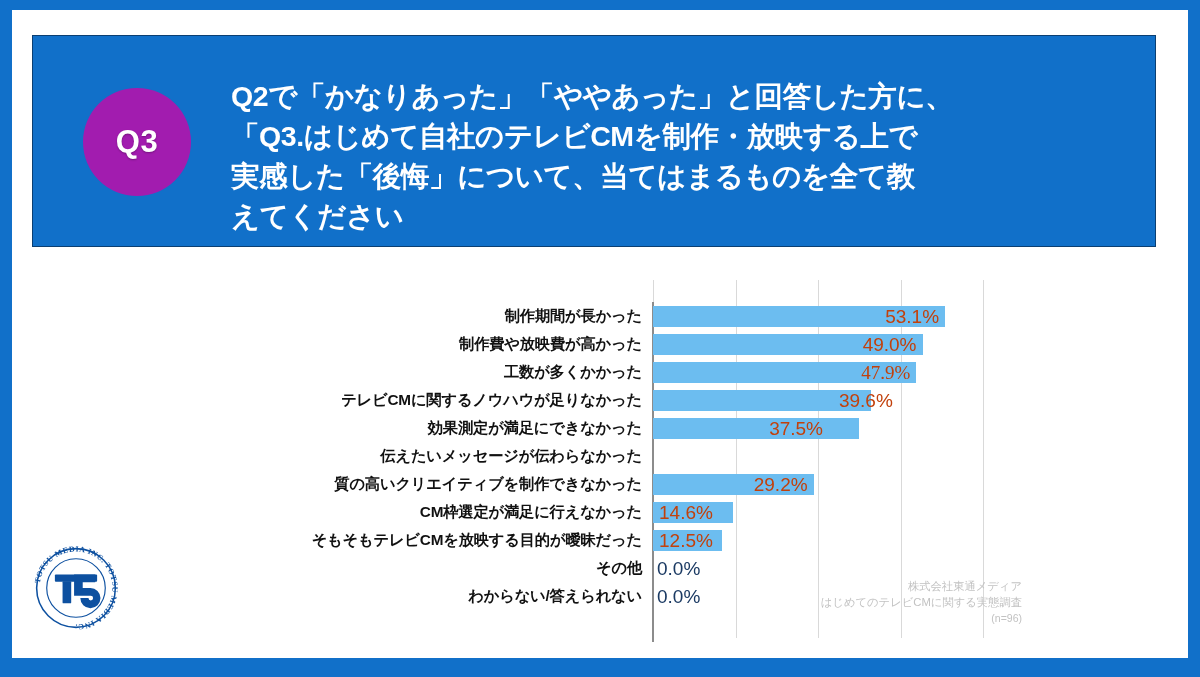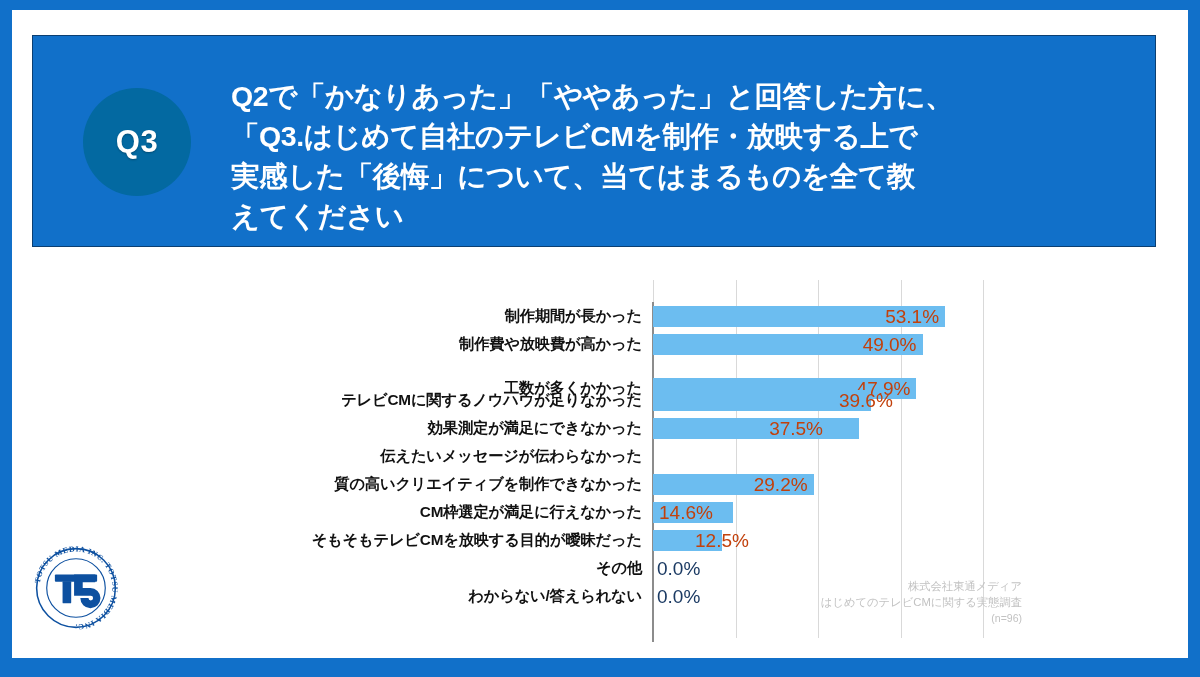--- a/index.html
+++ b/index.html
@@ -43,21 +43,21 @@
     border: 1.5px solid #0b3f72;
     box-sizing: border-box;
   }
   #q-badge {
     position: absolute;
     left: 50px;
     top: 52px;
     width: 108px;
     height: 108px;
     border-radius: 50%;
-    background: #0369a1;
+    background: #a21caf;
     color: #ffffff;
     display: flex;
     align-items: center;
     justify-content: center;
     font-size: 31px;
     font-weight: bold;
     letter-spacing: 0.5px;
     text-shadow: 0 1px 2px rgba(0,0,0,0.28);
   }
   #header-text {
@@ -218,21 +218,21 @@
                 <div class="val-inside" style="right: 6px;">53.1%</div>
               </div>
             </div>
             <div class="row" style="top: 50px;">
               <div class="cat-label">制作費や放映費が高かった</div>
               <div class="bar-wrap" style="width: 269.5px;">
                 <div class="bar" style="width: 269.5px;"></div>
                 <div class="val-inside" style="right: 6px;">49.0%</div>
               </div>
             </div>
-            <div class="row" style="top: 94px;">
+            <div class="row" style="top: 78px; font-family: Liberation Serif, serif;">
               <div class="cat-label">工数が多くかかった</div>
               <div class="bar-wrap" style="width: 263.45px;">
                 <div class="bar" style="width: 263.45px;"></div>
                 <div class="val-inside" style="right: 6px;">47.9%</div>
               </div>
             </div>
             <div class="row" style="top: 106px;">
               <div class="cat-label">テレビCMに関するノウハウが足りなかった</div>
               <div class="bar-wrap" style="width: 217.8px; padding-left: 28px;">
                 <div class="bar" style="width: 217.8px;"></div>
@@ -260,21 +260,21 @@
               <div class="cat-label">CM枠選定が満足に行えなかった</div>
               <div class="bar-wrap" style="width: 80.3px;">
                 <div class="bar" style="width: 80.3px;"></div>
                 <div class="val-inside" style="left: 6px;">14.6%</div>
               </div>
             </div>
             <div class="row" style="top: 246px;">
               <div class="cat-label">そもそもテレビCMを放映する目的が曖昧だった</div>
               <div class="bar-wrap" style="width: 68.75px;">
                 <div class="bar" style="width: 68.75px;"></div>
-                <div class="val-inside" style="left: 6px; margin-left: 36px;">12.5%</div>
+                <div class="val-inside" style="left: 6px;">12.5%</div>
               </div>
             </div>
             <div class="row" style="top: 274px;">
               <div class="cat-label">その他</div>
               <div class="bar-wrap" style="width: 1px;">
                 <div class="val-outside">0.0%</div>
               </div>
             </div>
             <div class="row" style="top: 302px;">
               <div class="cat-label">わからない/答えられない</div>

